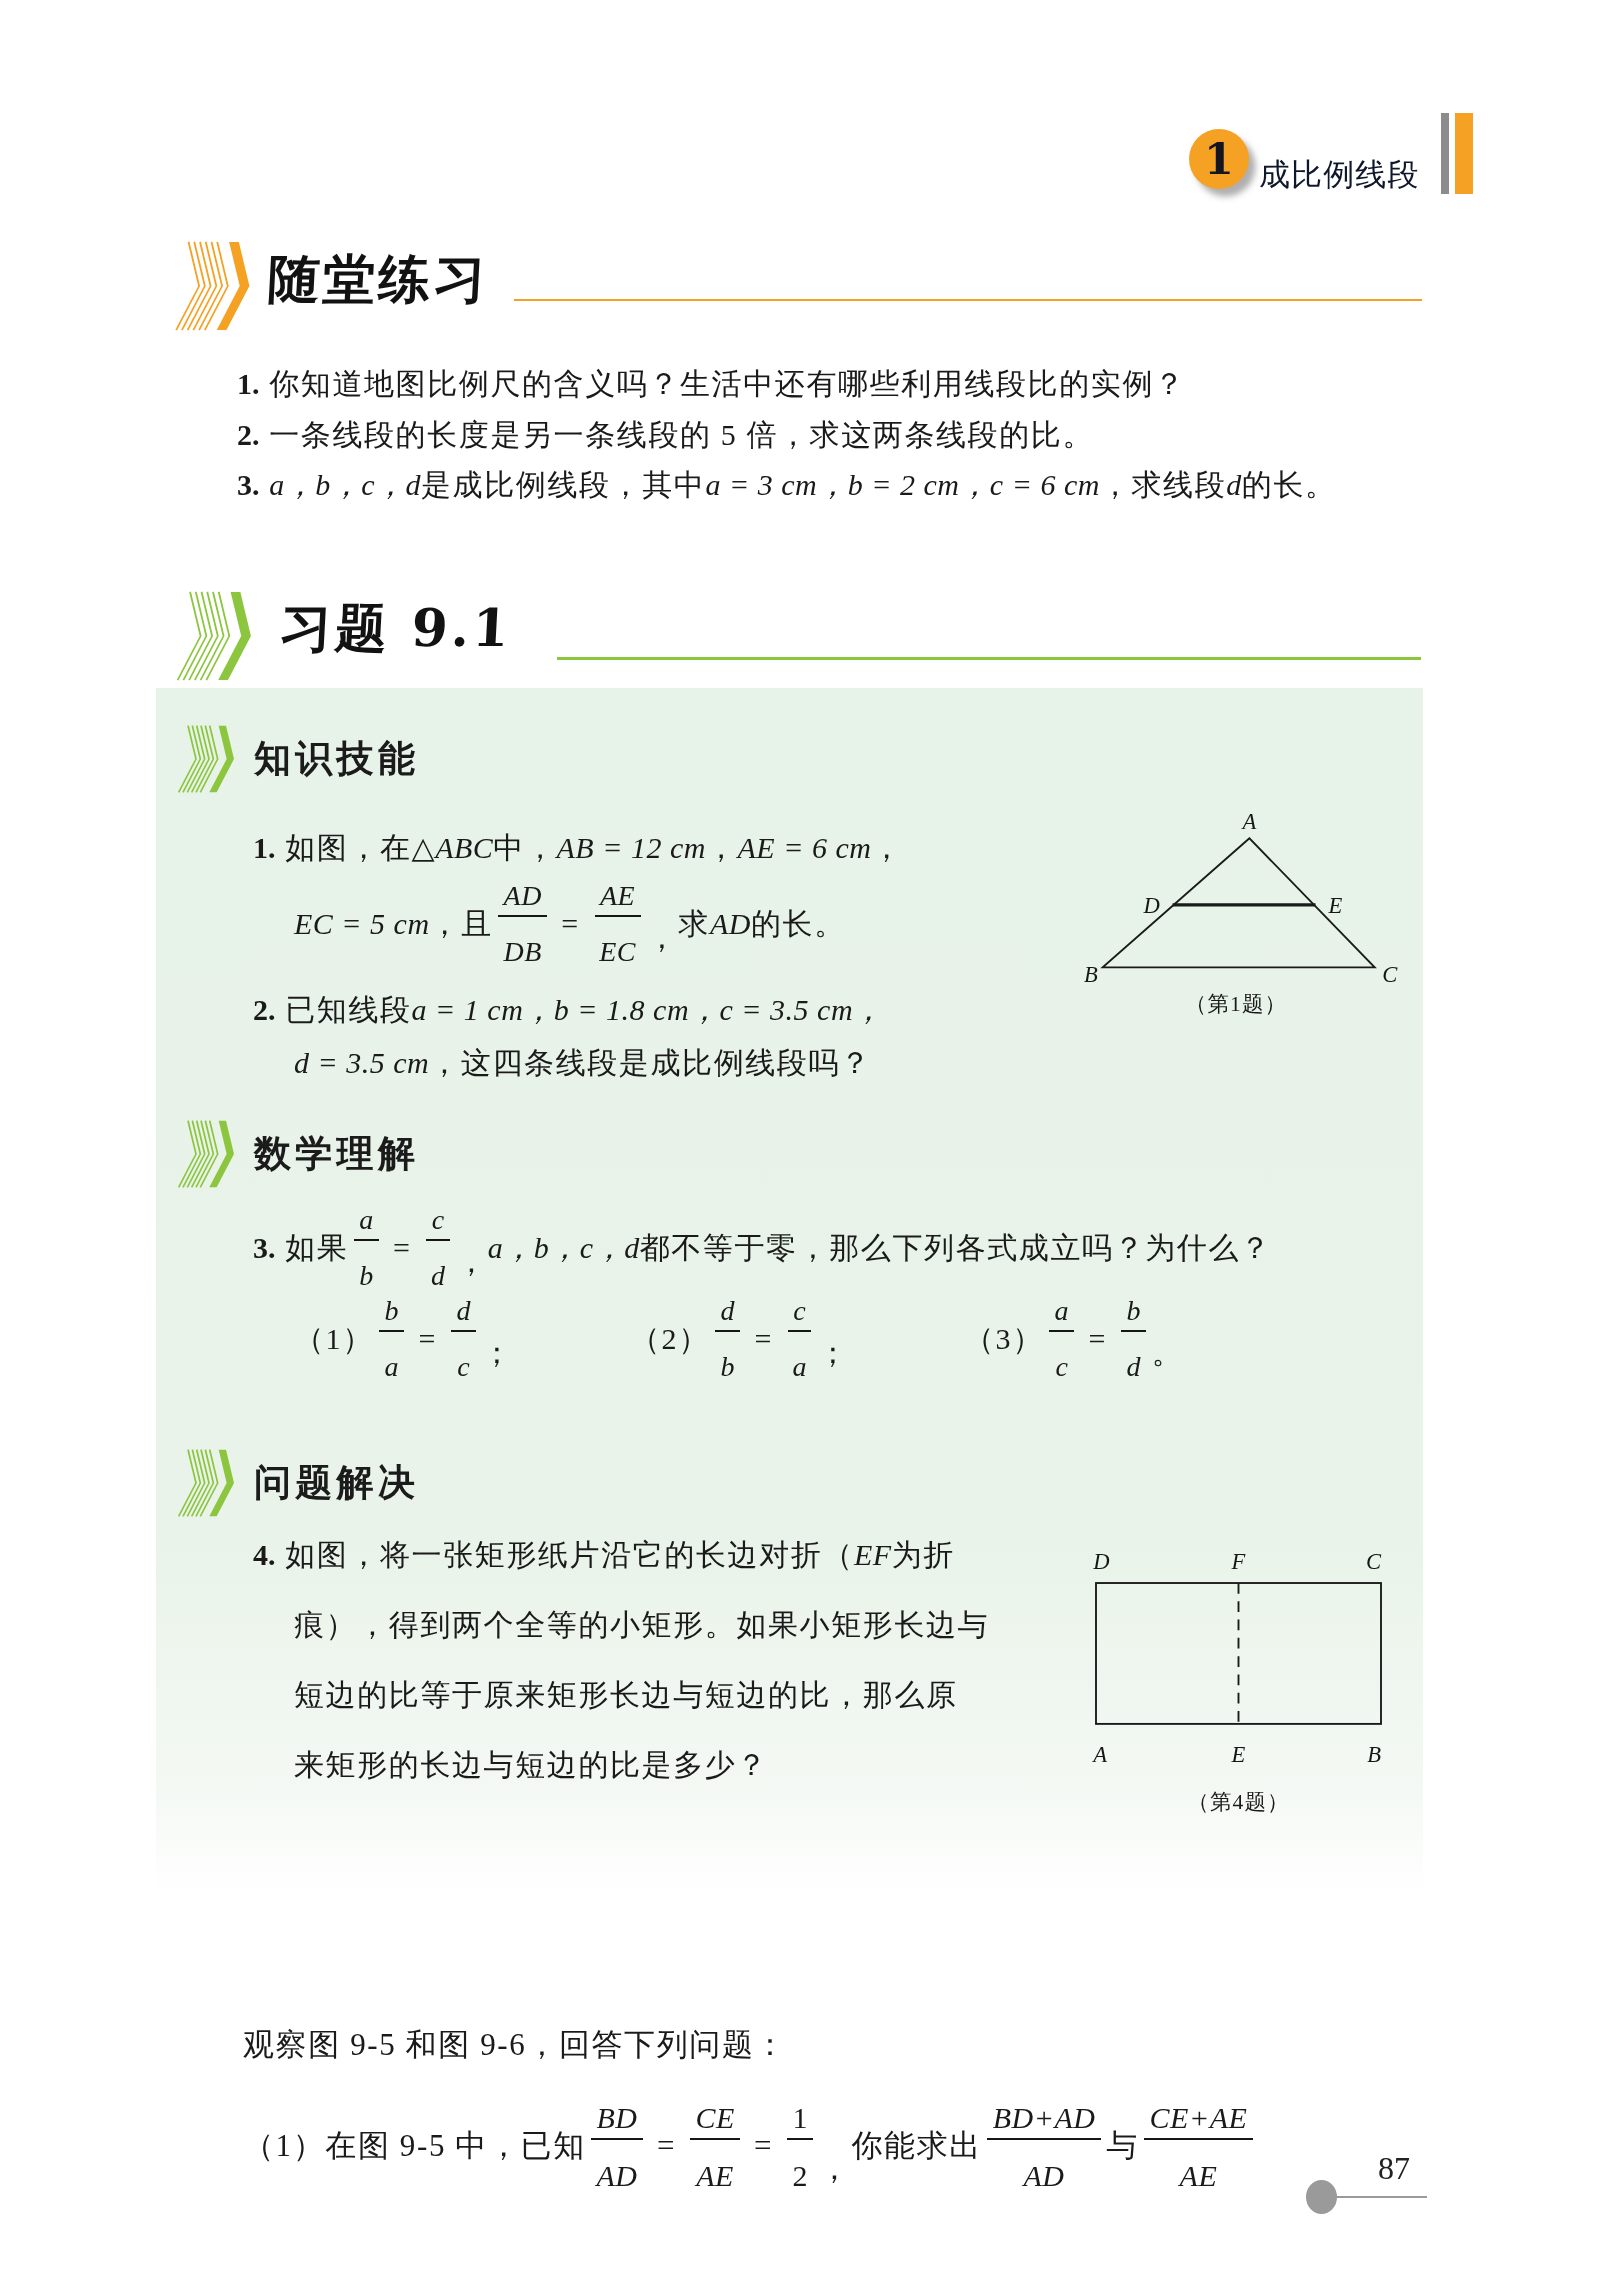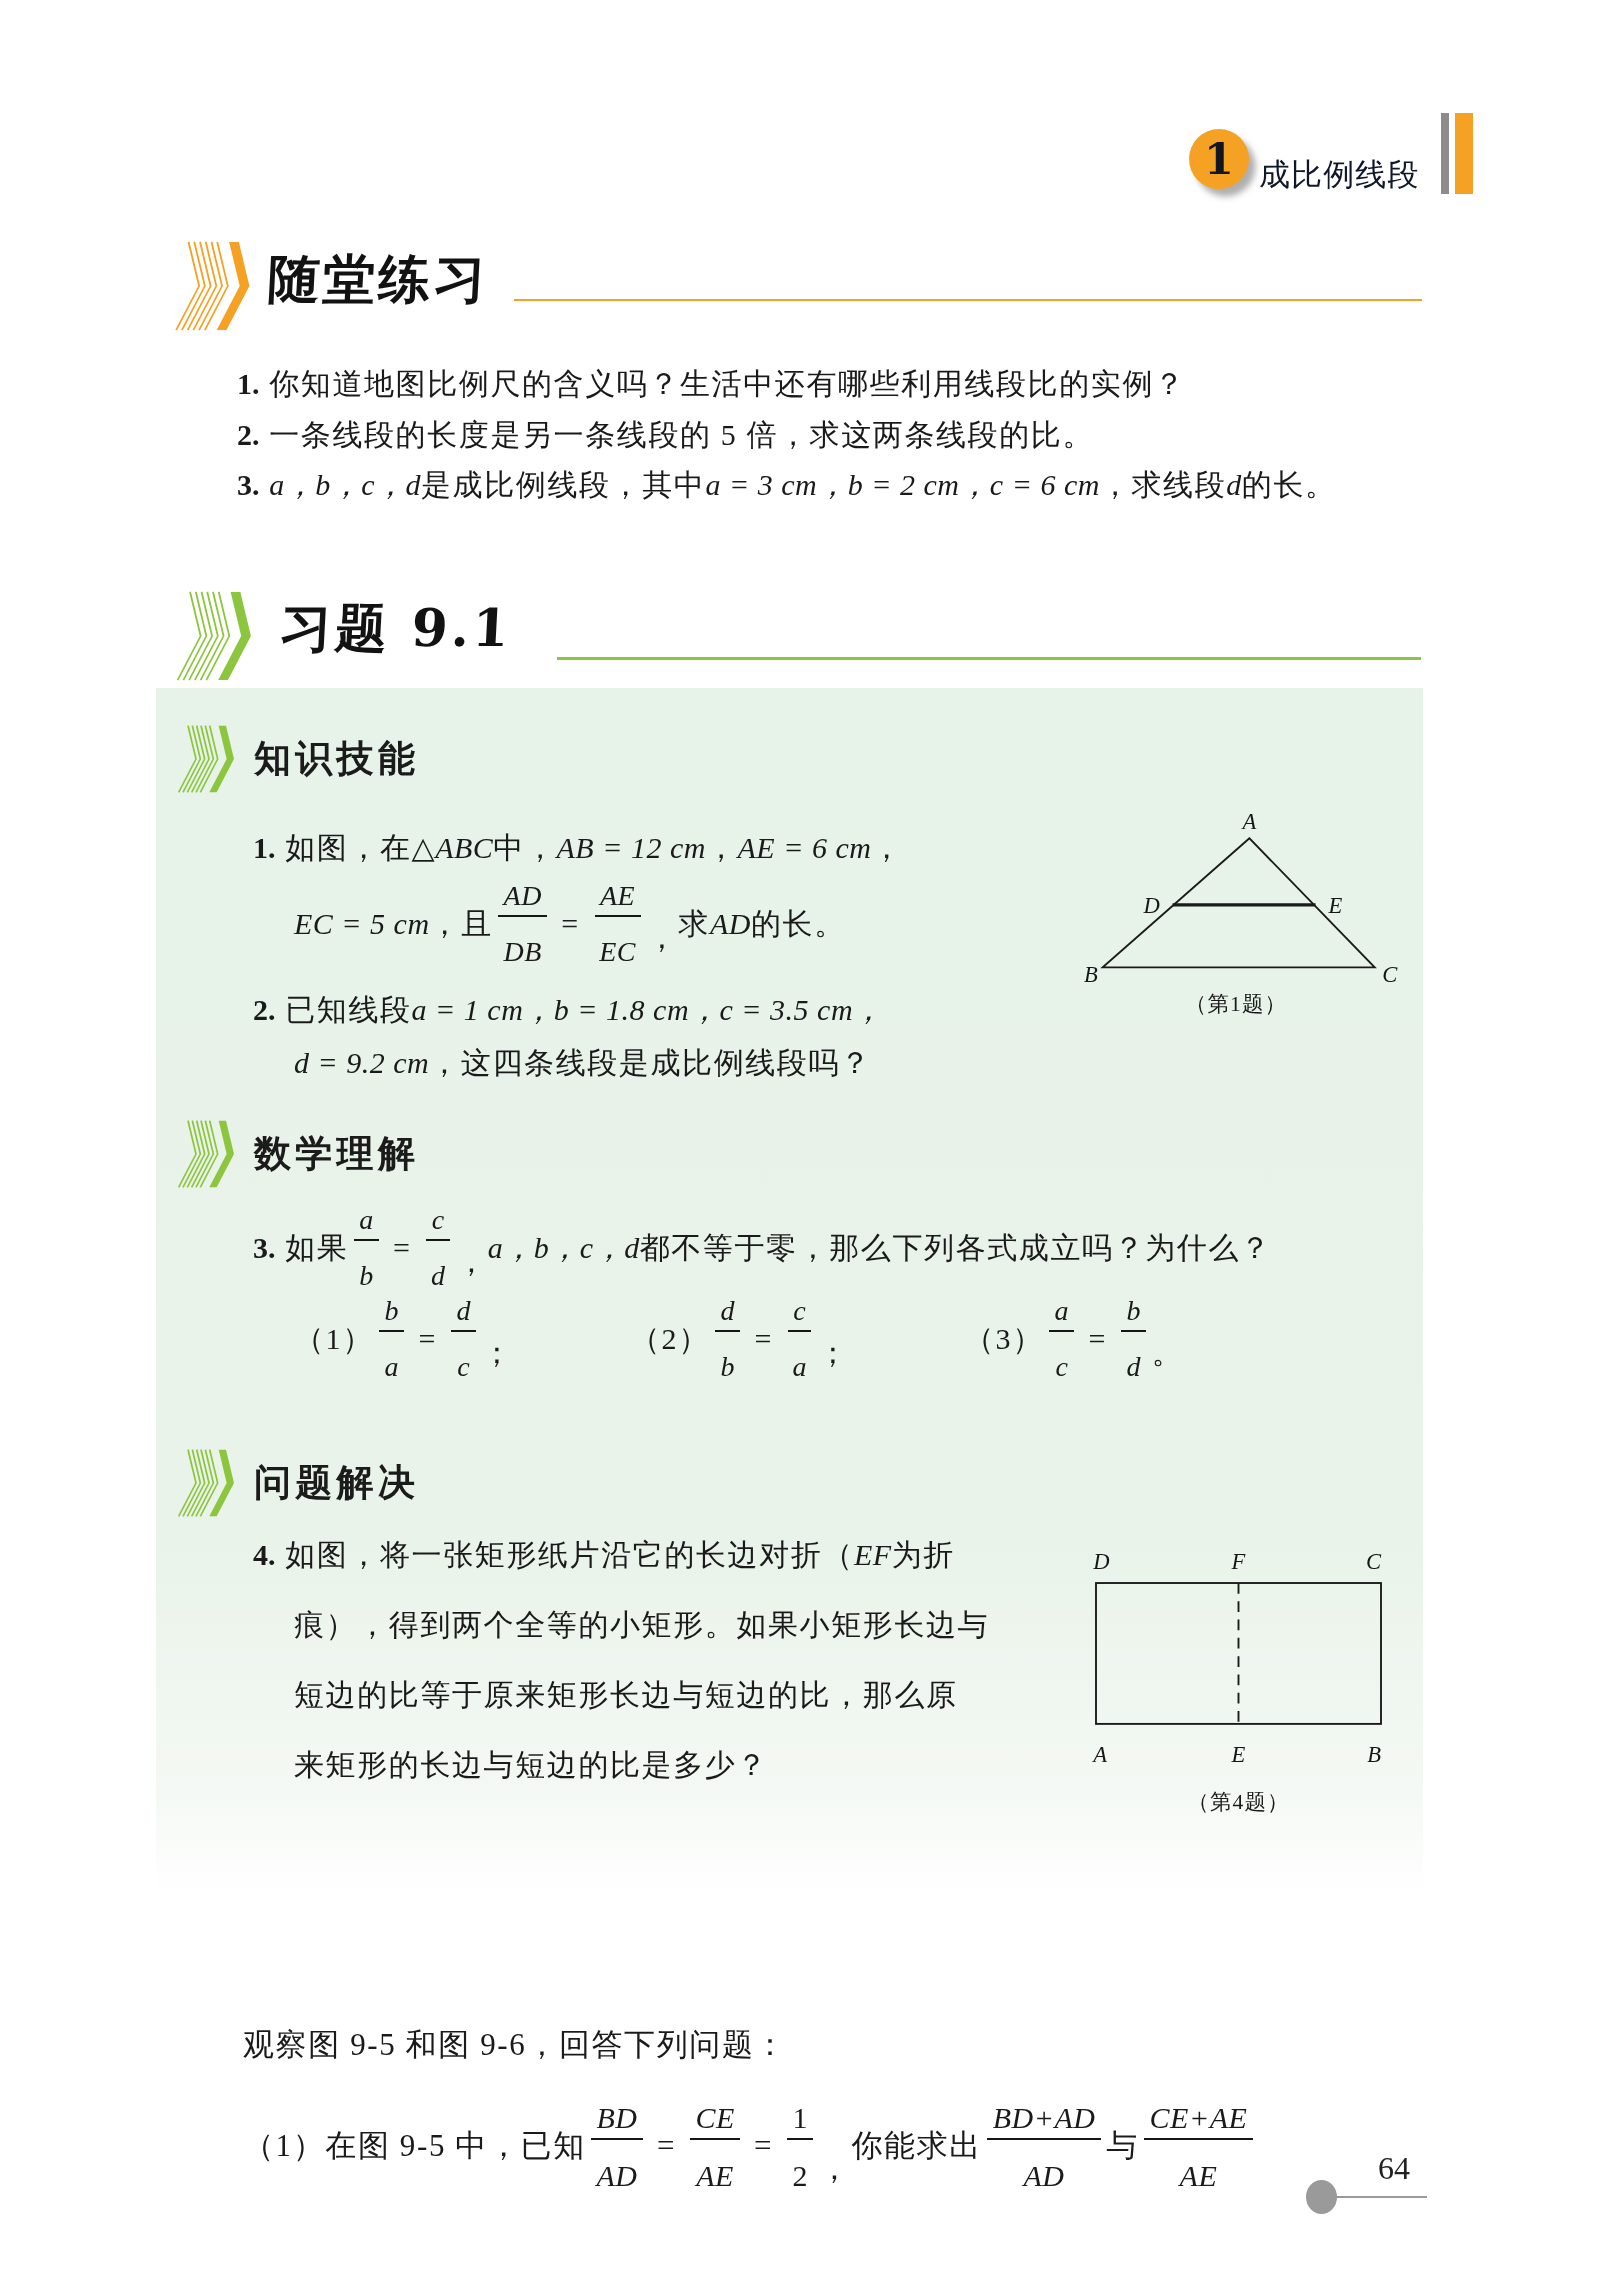--- a/index.html
+++ b/index.html
@@ -167,21 +167,21 @@
     <text class="figtext" x="482" y="200" text-anchor="start" font-size="42" fill="#161616">E</text>
     <text class="caption" x="310" y="384" text-anchor="middle" font-size="40" fill="#1a1a1a">（第1题）</text>
   </svg>
 
   <div class="abs body-text row nowrap" style="left:253px;top:991px">
     <span class="num-label">2.</span>
     <span>已知线段 </span>
     <span class="mi">a = 1 cm，b = 1.8 cm，c = 3.5 cm，</span>
   </div>
   <div class="abs body-text row nowrap" style="left:294px;top:1044px">
-    <span class="mi">d = 9.2 cm</span>
+    <span class="mi">d = 3.5 cm</span>
     <span>，这四条线段是成比例线段吗？</span>
   </div>
 
   <svg class="abs chev green" style="left:182px;top:1120px" width="52" height="68" viewBox="0 0 156 204">
     <g fill="none" stroke="currentColor" stroke-width="5">
       <path d="M4 2 L42 102 L4 202"></path>
         <path d="M17 2 L55 102 L17 202"></path>
         <path d="M30 2 L68 102 L30 202"></path>
       <path d="M43 2 L81 102 L43 202"></path>
         <path d="M56 2 L94 102 L56 202"></path>
@@ -310,16 +310,16 @@
     </span>
     <span> 与 </span>
     <span class="frac" style="font-size:30px">
       <span class="num">CE+AE</span>
       <span class="den">AE</span>
     </span>
   </div>
 
   <div class="abs footer-line"></div>
   <div class="abs footer-dot"></div>
-  <div class="abs page-number">64</div>
+  <div class="abs page-number">87</div>
 
 </div>
 
 
 </body></html>

